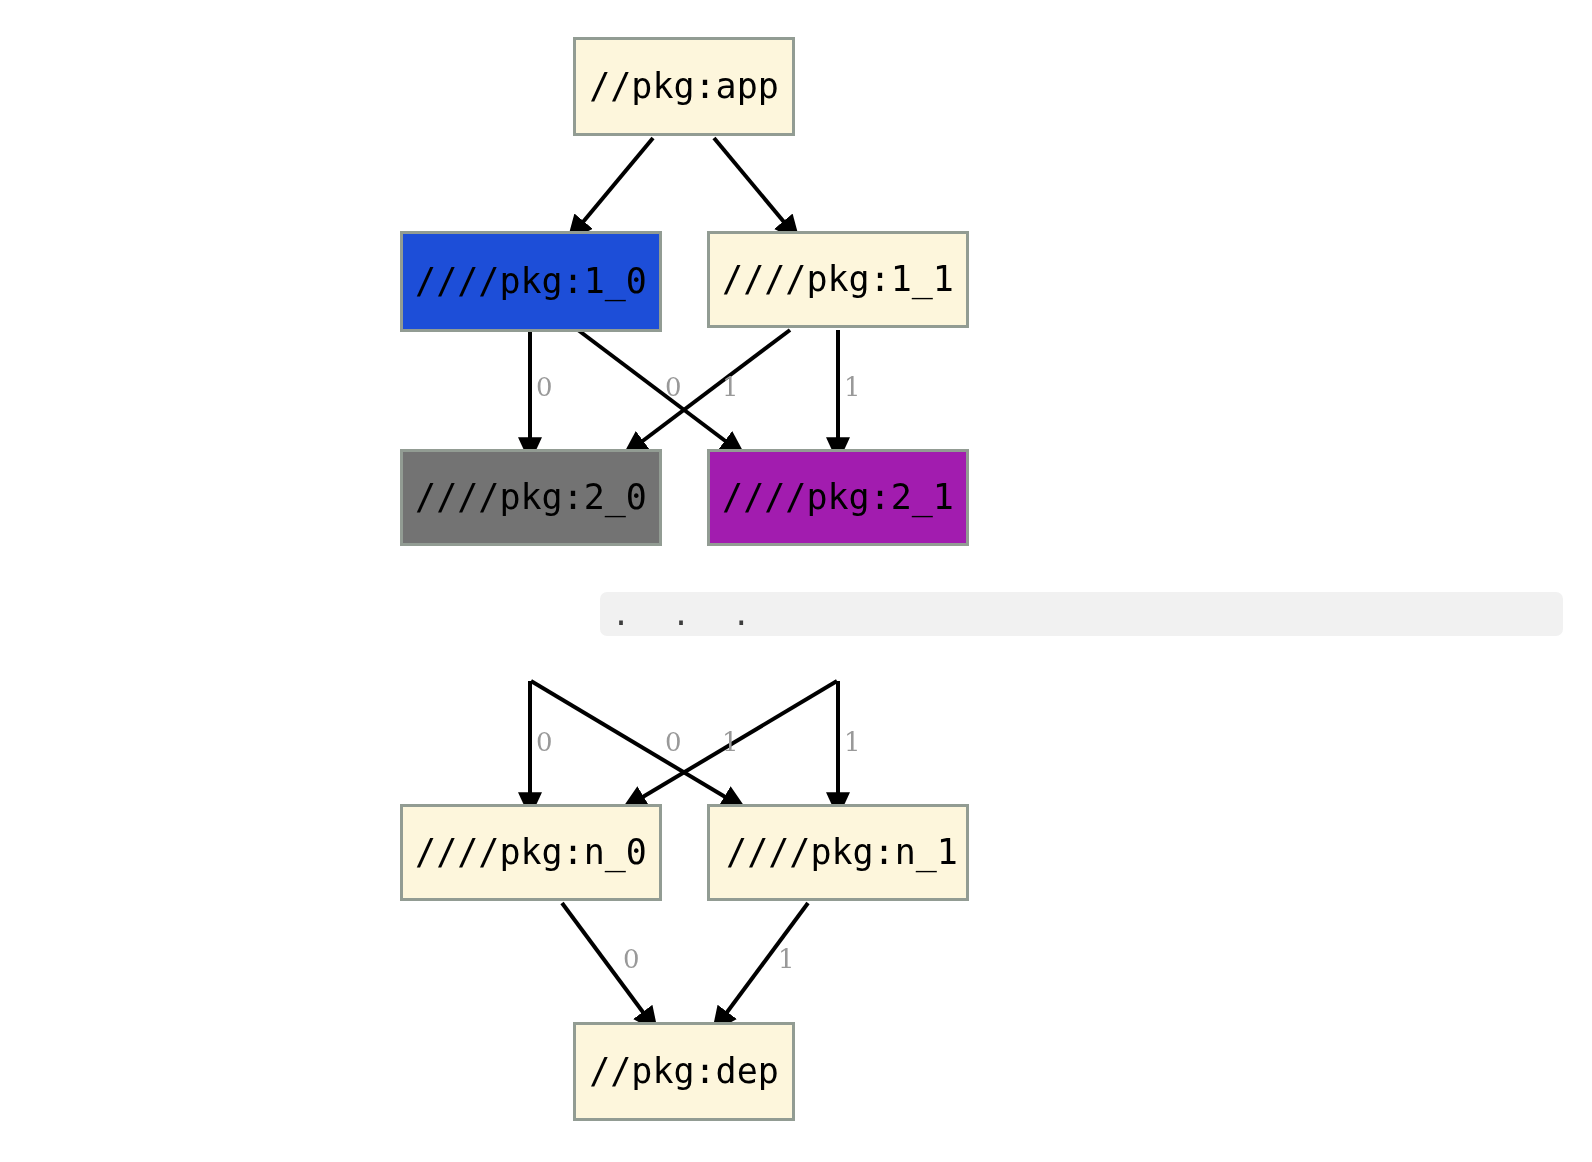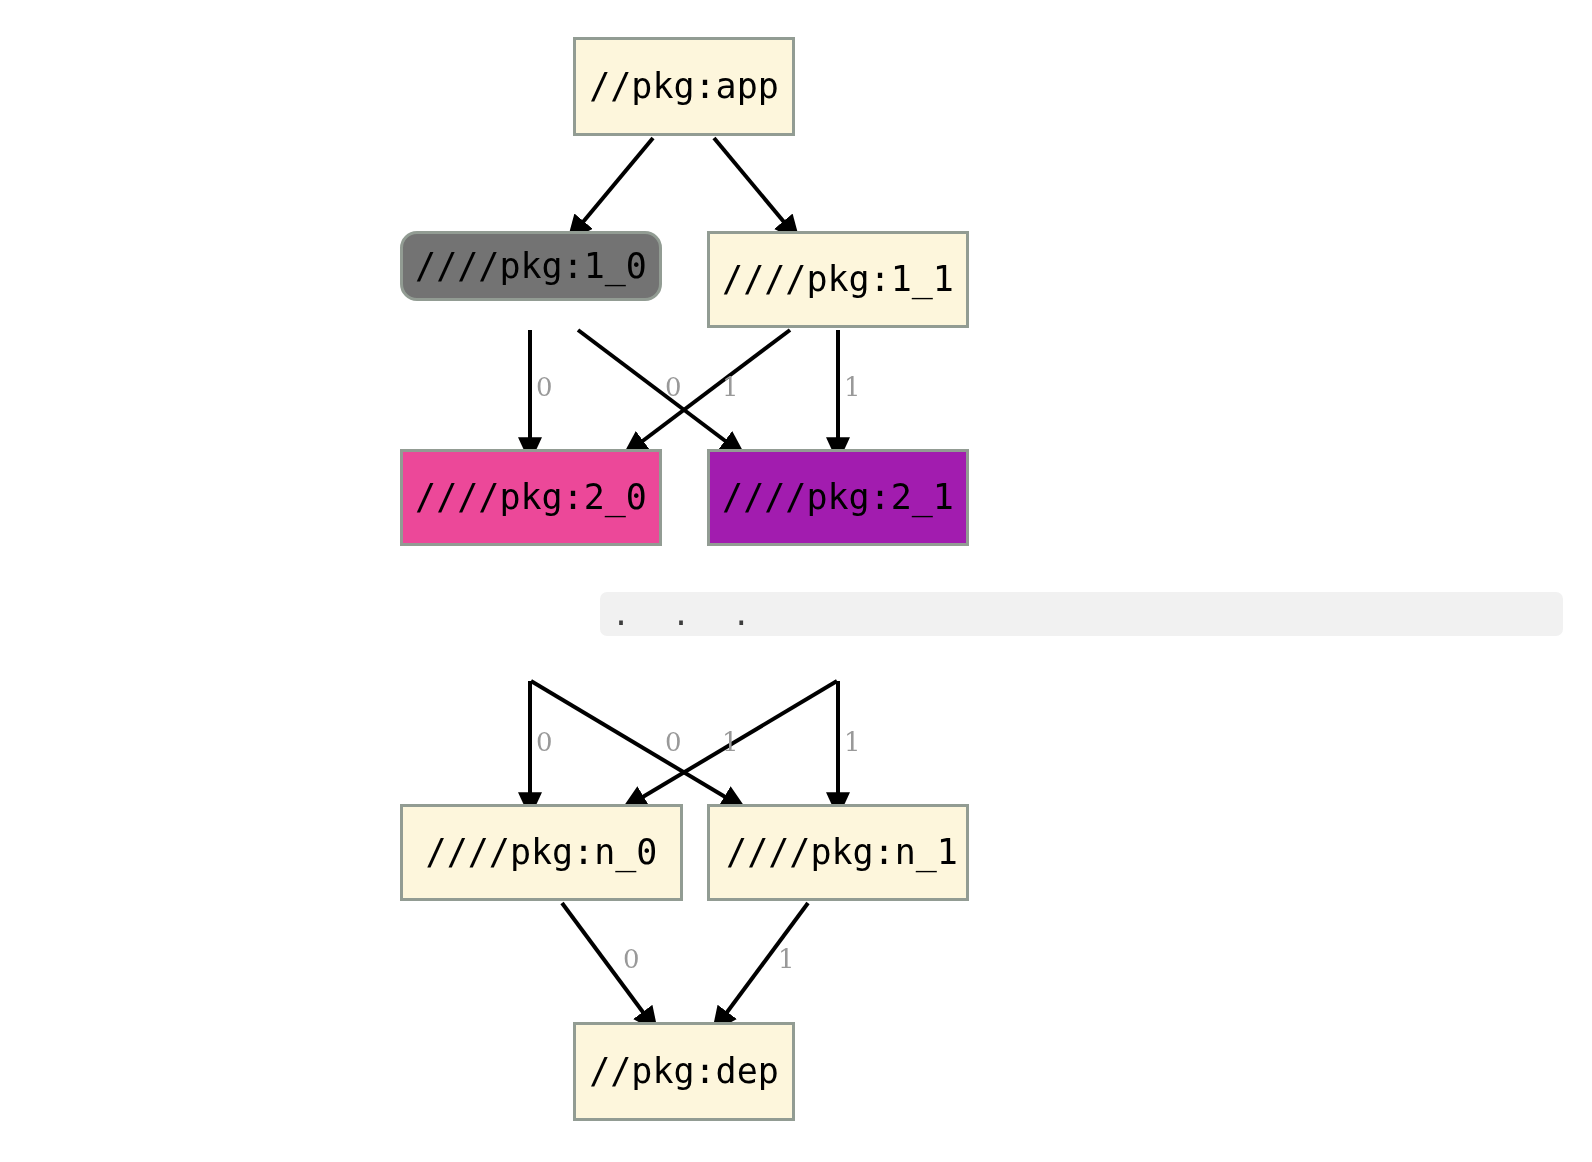--- a/index.html
+++ b/index.html
@@ -90,33 +90,33 @@
         <line x1="838" y1="681" x2="838" y2="801" stroke="#000000" stroke-width="4" marker-end="url(#arrowhead)"></line>
         <line x1="562" y1="903" x2="648" y2="1019" stroke="#000000" stroke-width="4" marker-end="url(#arrowhead)"></line>
         <line x1="808" y1="903" x2="722" y2="1019" stroke="#000000" stroke-width="4" marker-end="url(#arrowhead)"></line>
       </g>
   </svg>
 
   <div id="nodes-layer">
       <div class="node-box" style="left: 573px; top: 37px; width: 222px; height: 99px; background: rgb(253, 246, 220); border-color: rgb(146, 156, 147);">
         <span class="node-label">//pkg:app</span>
       </div>
-      <div class="node-box" style="left: 400px; top: 231px; width: 262px; height: 70px; background: #737373; border-color: rgb(146, 156, 147); border-radius: 17px;">
+      <div class="node-box" style="left: 400px; top: 231px; width: 262px; height: 101px; background: #1d4ed8; border-color: rgb(146, 156, 147);">
         <span class="node-label">////pkg:1_0</span>
       </div>
       <div class="node-box" style="left: 707px; top: 231px; width: 262px; height: 97px; background: rgb(253, 246, 220); border-color: rgb(146, 156, 147); text-align: right;">
         <span class="node-label">////pkg:1_1</span>
       </div>
-      <div class="node-box" style="left: 400px; top: 449px; width: 262px; height: 97px; background: #ec4899; border-color: rgb(146, 156, 147);">
+      <div class="node-box" style="left: 400px; top: 449px; width: 262px; height: 97px; background: #737373; border-color: rgb(146, 156, 147);">
         <span class="node-label">////pkg:2_0</span>
       </div>
       <div class="node-box" style="left: 707px; top: 449px; width: 262px; height: 97px; background: #a21caf; border-color: rgb(146, 156, 147);">
         <span class="node-label">////pkg:2_1</span>
       </div>
-      <div class="node-box" style="left: 400px; top: 804px; width: 283px; height: 97px; background: rgb(253, 246, 220); border-color: rgb(146, 156, 147);">
+      <div class="node-box" style="left: 400px; top: 804px; width: 262px; height: 97px; background: rgb(253, 246, 220); border-color: rgb(146, 156, 147);">
         <span class="node-label">////pkg:n_0</span>
       </div>
       <div class="node-box" style="left: 707px; top: 804px; width: 262px; height: 97px; background: rgb(253, 246, 220); border-color: rgb(146, 156, 147); padding-left: 8px;">
         <span class="node-label">////pkg:n_1</span>
       </div>
       <div class="node-box" style="left: 573px; top: 1022px; width: 222px; height: 99px; background: rgb(253, 246, 220); border-color: rgb(146, 156, 147);">
         <span class="node-label">//pkg:dep</span>
       </div>
     </div>
   <div id="edge-labels-layer">

